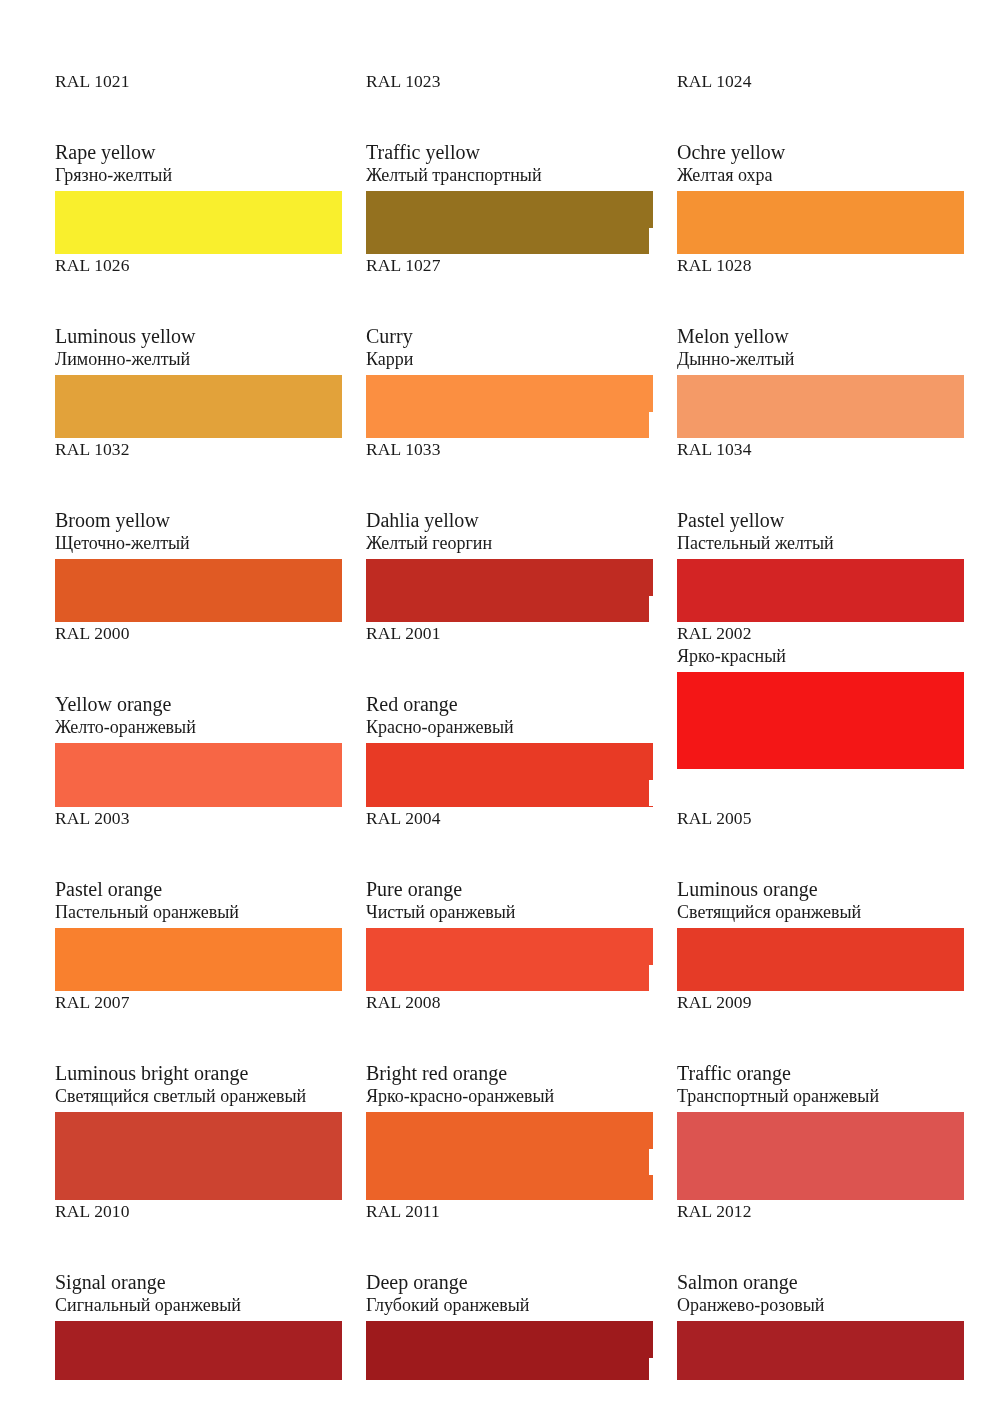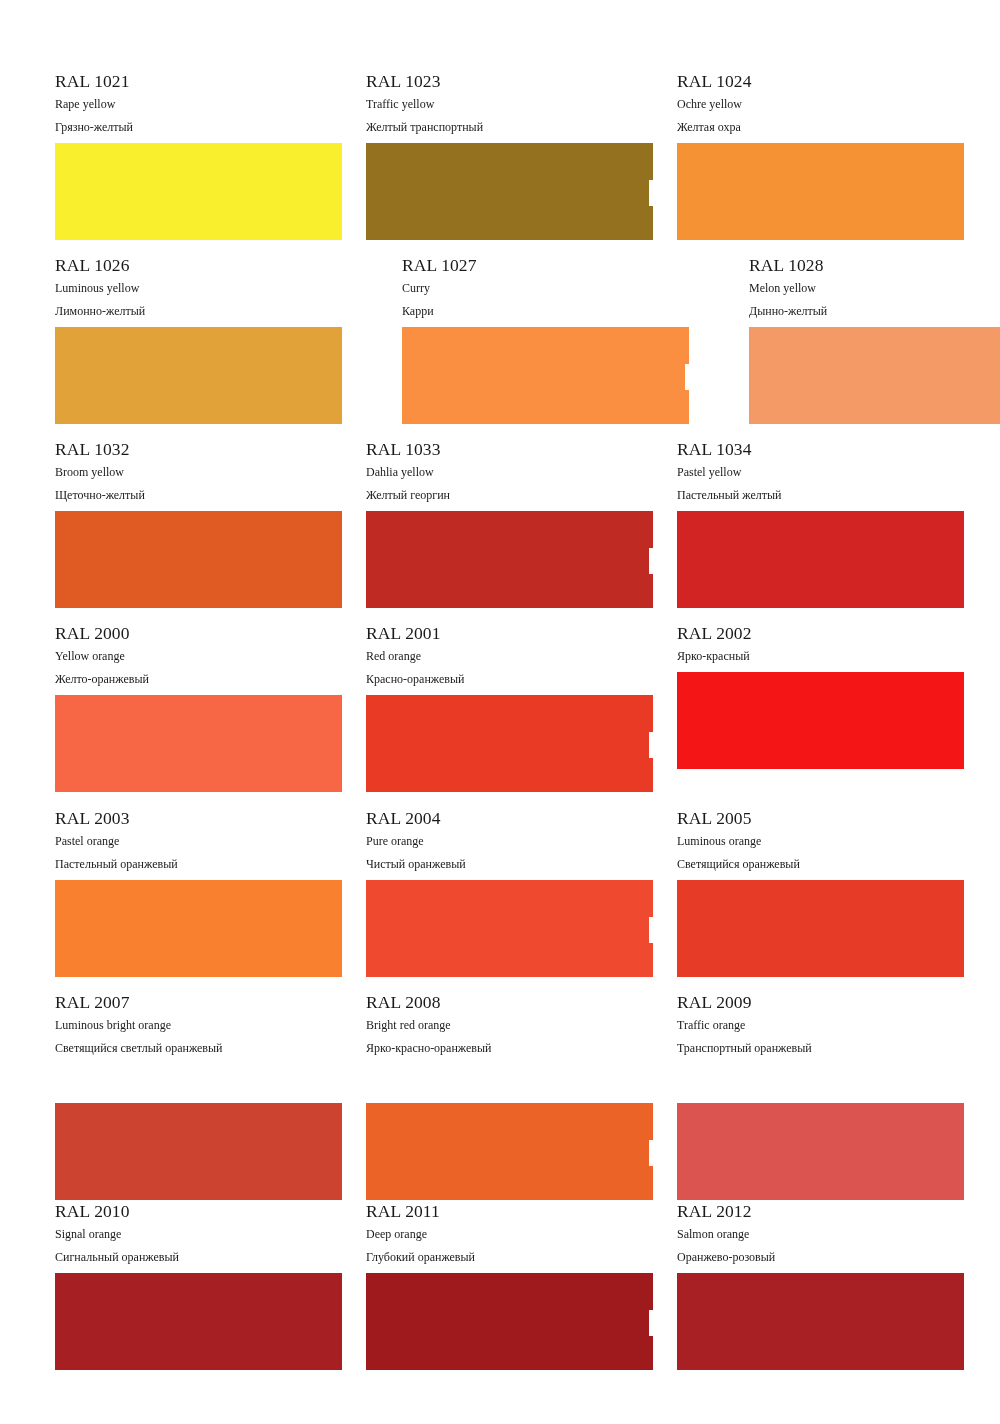--- a/index.html
+++ b/index.html
@@ -44,45 +44,46 @@
   .label-block {
     padding-bottom: 4px;
   }
   .ral-code {
     font-size: 17.5px;
     line-height: 23px;
     letter-spacing: 0.1px;
     white-space: nowrap;
   }
   .ral-name-en {
-    font-size: 12px;
+    font-size: 20px;
     line-height: 23px;
+    margin-top: 48px;
   }
   .ral-name-ru {
-    font-size: 12px;
+    font-size: 18px;
     line-height: 23px;
   }
   .swatch {
     width: 287px;
     height: 97px;
     position: relative;
   }
   
   .swatch.notched::after {
     content: "";
     position: absolute;
     right: -1px;
     top: 37px;
     width: 5px;
     height: 26px;
     background: #ffffff;
   }
   
   .row-0 { height: 184px; }
-  .row-1 { height: 184px; gap: 36px; }
+  .row-1 { height: 184px; }
   .row-2 { height: 184px; }
   .row-3 { height: 185px; }
   .row-4 { height: 184px; }
   .row-5 { height: 209px; }
   .row-6 { height: 180px; }
 
   .row-5 .cell { justify-content: space-between; }
   .row-5 .label-block { flex: 0 0 auto; }
 </style>
 </head>

